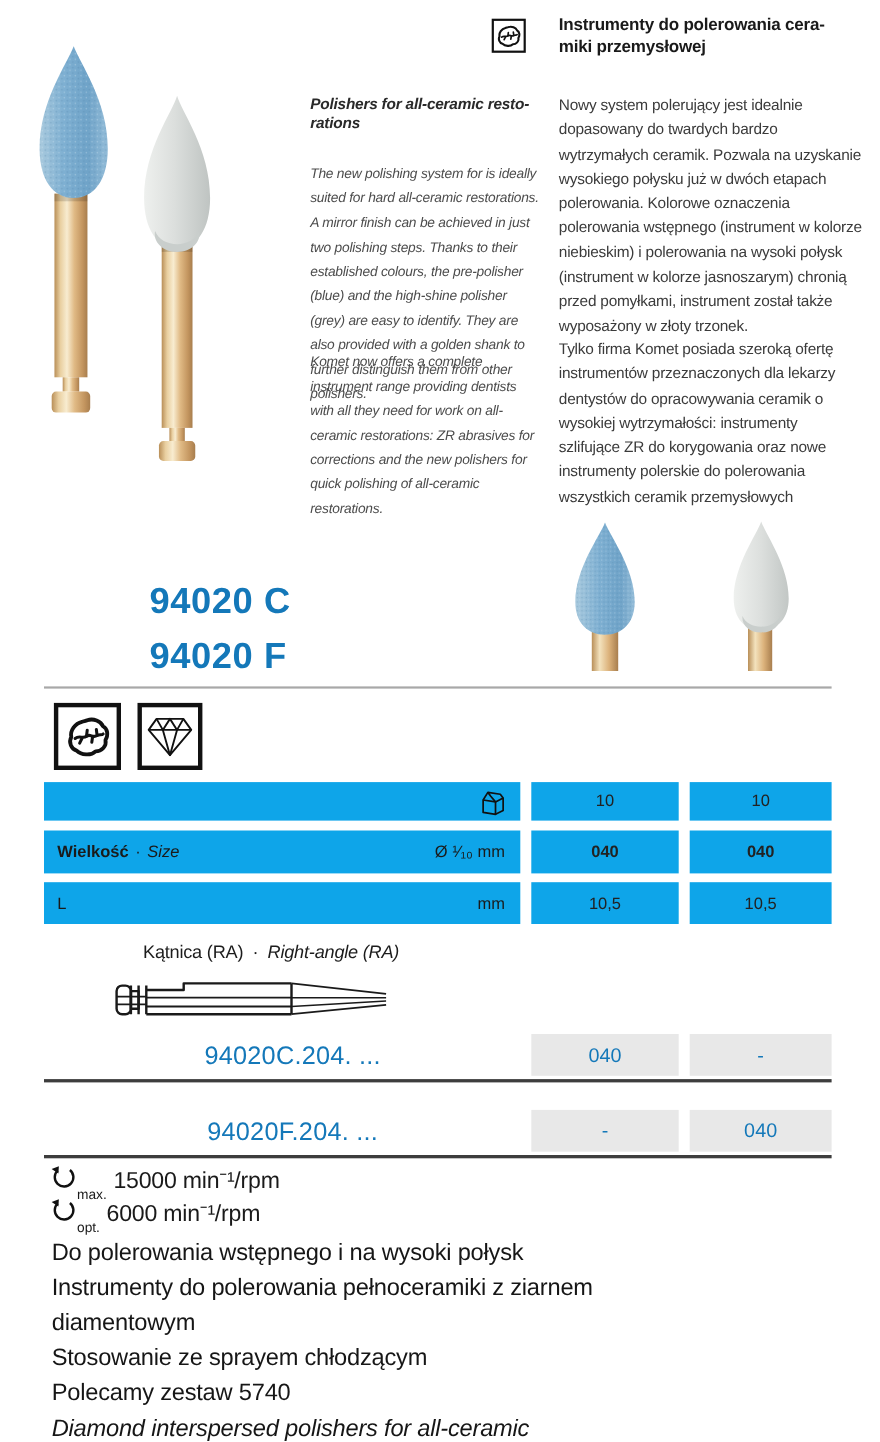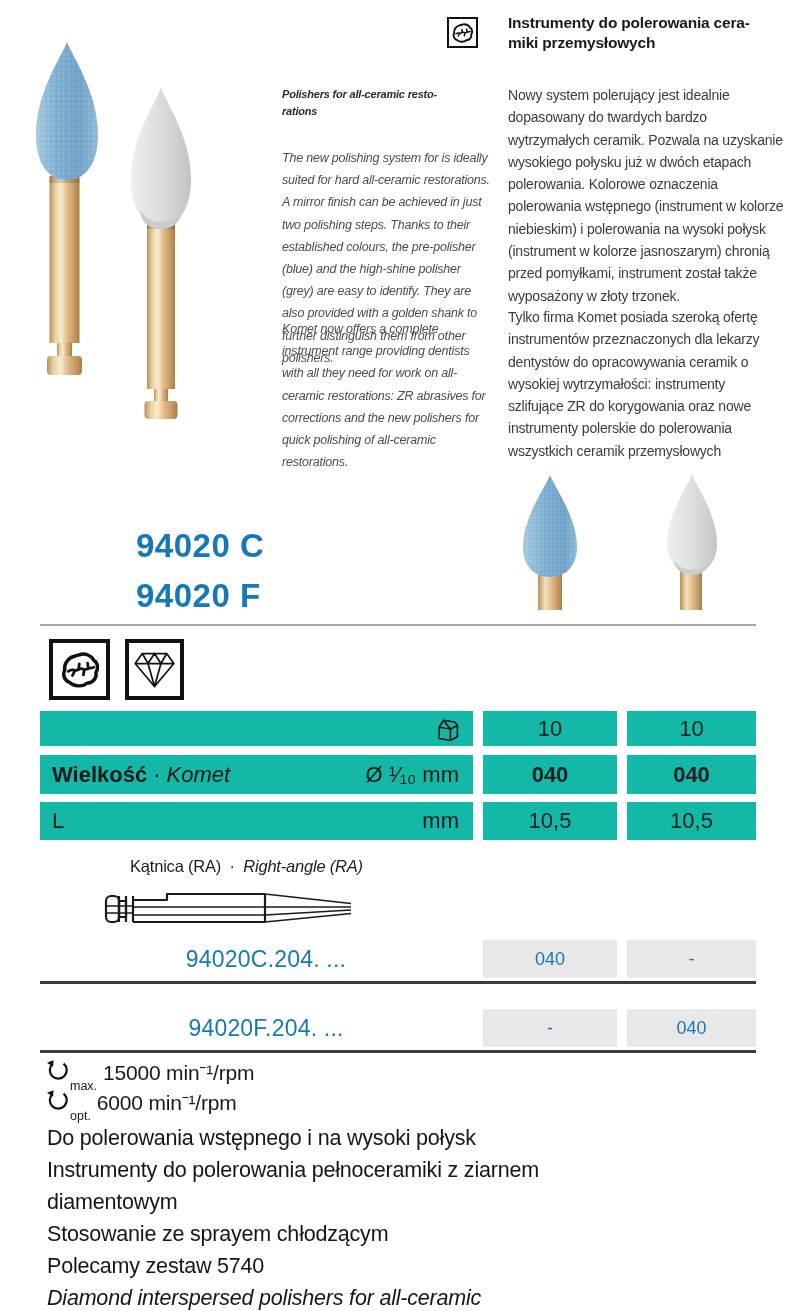--- a/index.html
+++ b/index.html
@@ -6,21 +6,21 @@
   html,body { background:#ffffff; }
   body {
     width:800px; height:1311px; position:relative; overflow:hidden;
     font-family:"Liberation Sans", sans-serif; color:#3b3b3b;
   }
   .abs { position:absolute; }
 
   
   .en-heading {
     left:282px; top:86px; width:205px;
-    font-size:11px; font-weight:bold; font-style:italic;
+    font-size:14px; font-weight:bold; font-style:italic;
     line-height:17px; color:#2a2a2a; white-space:pre-line; letter-spacing:-0.2px;
   }
   .en-para {
     width:208px; font-size:12.5px; font-style:italic;
     line-height:22.2px; color:#4c4c4c; letter-spacing:-0.2px;
   }
   .pl-heading {
     left:508px; top:13px; width:282px;
     font-size:15.5px; font-weight:bold; line-height:20px;
     color:#1a1a1a; white-space:pre-line; letter-spacing:-0.2px;
@@ -41,22 +41,22 @@
     display:flex; align-items:center; justify-content:center;
   }
   .icon-box.small { border-width:2px; }
 
   
   .divider { left:40px; width:716px; height:2px; background:#a8a8a8; }
   .dark-rule { left:40px; width:716px; height:3px; background:#3d3d3d; }
 
   
   .cell {
-    background:#14b8a6; display:flex; align-items:center;
-    font-size:22px; color:#222;
+    background:#0ea5e9; display:flex; align-items:center;
+    font-size:15px; color:#222;
   }
   .cell.center { justify-content:center; }
   .cell.label-cell { justify-content:space-between; padding:0 14px 0 12px; }
   .lbl-bold { font-weight:bold; color:#1a1a1a;text-align:center; }
   .lbl-sep  { margin:0 6px; color:#1a1a1a; }
   .lbl-ital { font-style:italic; color:#1a1a1a; }
   .unit { color:#1a1a1a; }
 
   
   .order-code {
@@ -131,21 +131,21 @@
   </svg>
 
   <div class="abs icon-box small" style="left:447px;top:17px;width:31px;height:31px;">
     <svg width="23" height="22" viewBox="0 0 60 58">
       <path d="M29,7 C37,4 47,8 50,15 C56,18 57,27 53,33 C55,41 48,48 40,48 C34,54 21,53 15,47 C8,45 4,36 8,29 C6,21 13,11 22,9 C24,8 27,8 29,7 Z" fill="none" stroke="#111" stroke-width="5" stroke-linejoin="round"></path>
       <path d="M13,31 C19,26 23,32 28,28 C33,24 36,31 42,27 C45,25 48,27 50,25" fill="none" stroke="#111" stroke-width="4" stroke-linecap="round"></path>
       <path d="M22,31 L19,37 M28,28 L29,20 M36,29 L35,36 M42,27 L41,19" stroke="#111" stroke-width="4" stroke-linecap="round"></path>
     </svg>
   </div>
   <div class="abs pl-heading">Instrumenty do polerowania cera-
-miki przemysłowych</div>
+miki przemysłowej</div>
 
   <div class="abs en-heading">Polishers for all-ceramic resto-
 rations</div>
   <div class="abs en-para" style="left:282px;top:147px;">The new polishing system for is ideally suited for hard all-ceramic restorations. A mirror finish can be achieved in just two polishing steps. Thanks to their established colours, the pre-polisher (blue) and the high-shine polisher (grey) are easy to identify. They are also provided with a golden shank to further distinguish them from other polishers.</div>
   <div class="abs en-para" style="left:282px;top:318px;">Komet now offers a complete instrument range providing dentists with all they need for work on all-ceramic restorations: ZR abrasives for corrections and the new polishers for quick polishing of all-ceramic restorations.</div>
 
   <div class="abs pl-para" style="top:84px;">Nowy system polerujący jest idealnie dopasowany do twardych bardzo wytrzymałych ceramik. Pozwala na uzyskanie wysokiego połysku już w dwóch etapach polerowania. Kolorowe oznaczenia polerowania wstępnego (instrument w kolorze niebieskim) i polerowania na wysoki połysk (instrument w kolorze jasnoszarym) chronią przed pomyłkami, instrument został także wyposażony w złoty trzonek.</div>
   <div class="abs pl-para" style="top:306px;">Tylko firma Komet posiada szeroką ofertę instrumentów przeznaczonych dla lekarzy dentystów do opracowywania ceramik o wysokiej wytrzymałości: instrumenty szlifujące ZR do korygowania oraz nowe instrumenty polerskie do polerowania wszystkich ceramik przemysłowych</div>
 
   <div class="abs prod-number" style="top:527px;color:#1478b9;">94020 C</div>
@@ -215,21 +215,21 @@
         <path d="M6,13 L11,5 L24,7 L27,11"></path>
         <path d="M11,5 L14,9 L19,15" fill="#111"></path>
       </g>
     </svg>
   </div>
   <div class="abs cell center" style="left:483px;top:711px;width:134px;height:35px;">10</div>
   <div class="abs cell center" style="left:627px;top:711px;width:129px;height:35px;">10</div>
 
   <div class="abs cell label-cell" style="left:40px;top:755px;width:433px;height:39px;">
     <span>
-      <span class="lbl-bold">Wielkość</span><span class="lbl-sep">·</span><span class="lbl-ital">Komet</span>
+      <span class="lbl-bold">Wielkość</span><span class="lbl-sep">·</span><span class="lbl-ital">Size</span>
     </span>
     <span class="unit">Ø ¹⁄₁₀ mm</span>
   </div>
   <div class="abs cell center" style="left:483px;top:755px;width:134px;height:39px;font-weight:bold;">040</div>
   <div class="abs cell center" style="left:627px;top:755px;width:129px;height:39px;font-weight:bold;">040</div>
 
   <div class="abs cell label-cell" style="left:40px;top:802px;width:433px;height:38px;">
     <span class="lbl-bold" style="font-weight:normal;">L</span>
     <span class="unit">mm</span>
   </div>

